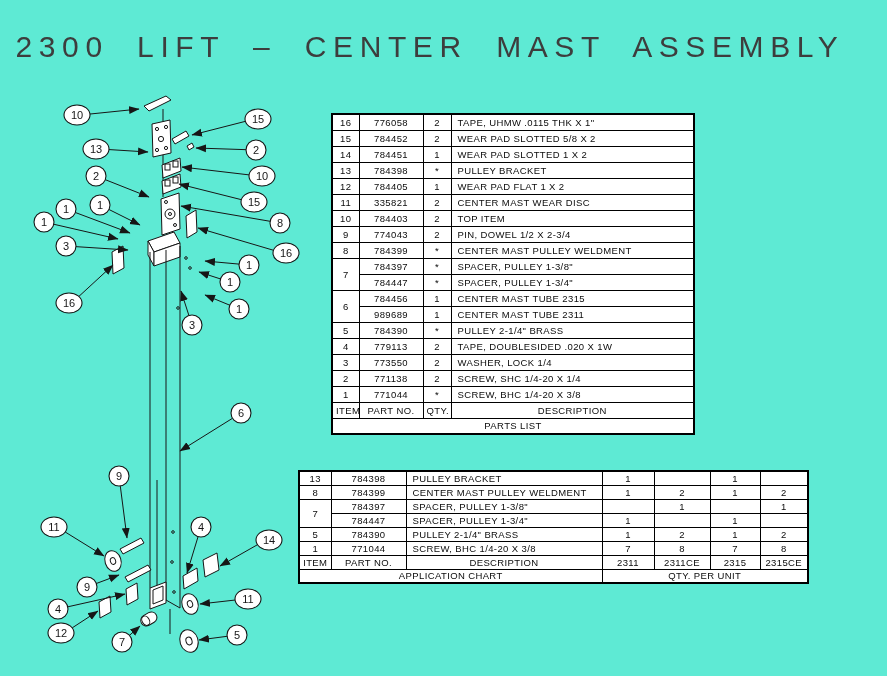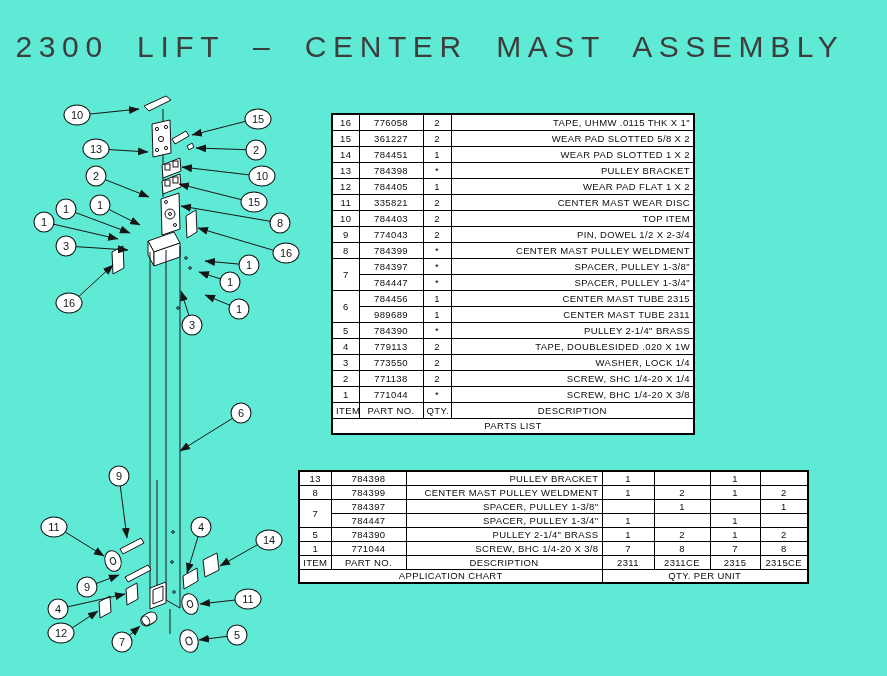--- a/index.html
+++ b/index.html
@@ -17,21 +17,21 @@
   svg#diag { position: absolute; left: 0; top: 85px; }
   svg#diag .ln   { stroke:#161616; stroke-width:1; fill:none; }
   svg#diag .part { stroke:#161616; stroke-width:1; fill:#ffffff; }
   svg#diag .balloon { stroke:#161616; stroke-width:1.1; fill:#ffffff; }
   svg#diag text { font-family:"Liberation Sans",sans-serif; font-size:11px; fill:#161616; }
 
   table.cadtbl { position:absolute; border-collapse: collapse; table-layout: fixed;
                  background:#fff; font-size: 9.5px; color:#0b0b0b; }
   table.cadtbl td { border: 1px solid #000; padding: 0 3px; overflow: hidden;
                     white-space: nowrap; text-align: center; letter-spacing: 0.04em; }
-  table.cadtbl td.desc { text-align: right; padding-left: 6px; }
+  table.cadtbl td.desc { text-align: left; padding-left: 6px; }
   #parts-list { left: 331px; top: 113px; width: 362px; border: 2px solid #000; }
   #parts-list td { height: 16px; }
   #app-chart  { left: 298px; top: 470px; width: 509px; border: 2px solid #000; }
   #app-chart td { height: 14px; }
 </style>
 </head>
 <body>
 
 <div id="canvas">
 
@@ -287,21 +287,21 @@
       </colgroup>
       <tbody>
         <tr>
           <td>16</td>
           <td>776058</td>
           <td>2</td>
           <td class="desc">TAPE, UHMW .0115 THK X 1"</td>
         </tr>
         <tr>
           <td>15</td>
-          <td>361227</td>
+          <td>784452</td>
           <td>2</td>
           <td class="desc">WEAR PAD SLOTTED 5/8 X 2</td>
         </tr>
         <tr>
           <td>14</td>
           <td>784451</td>
           <td>1</td>
           <td class="desc">WEAR PAD SLOTTED 1 X 2</td>
         </tr>
         <tr>

